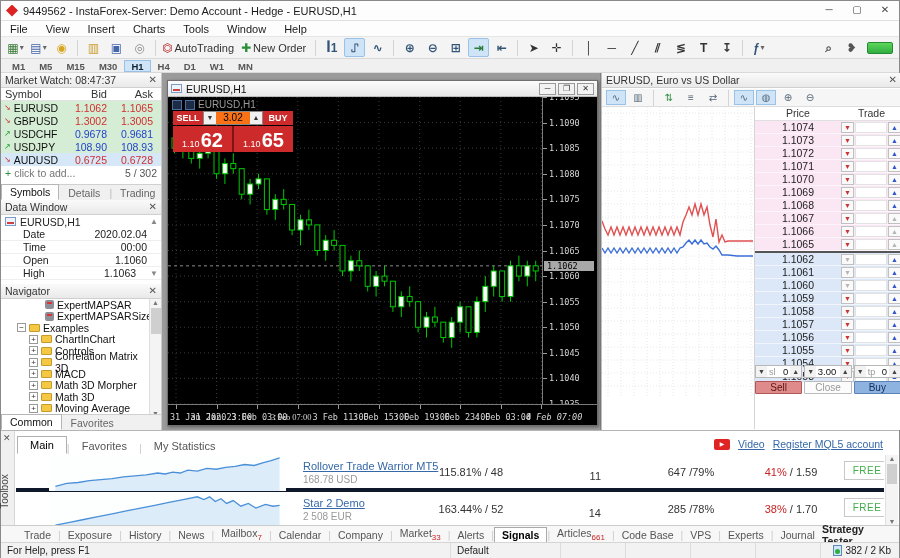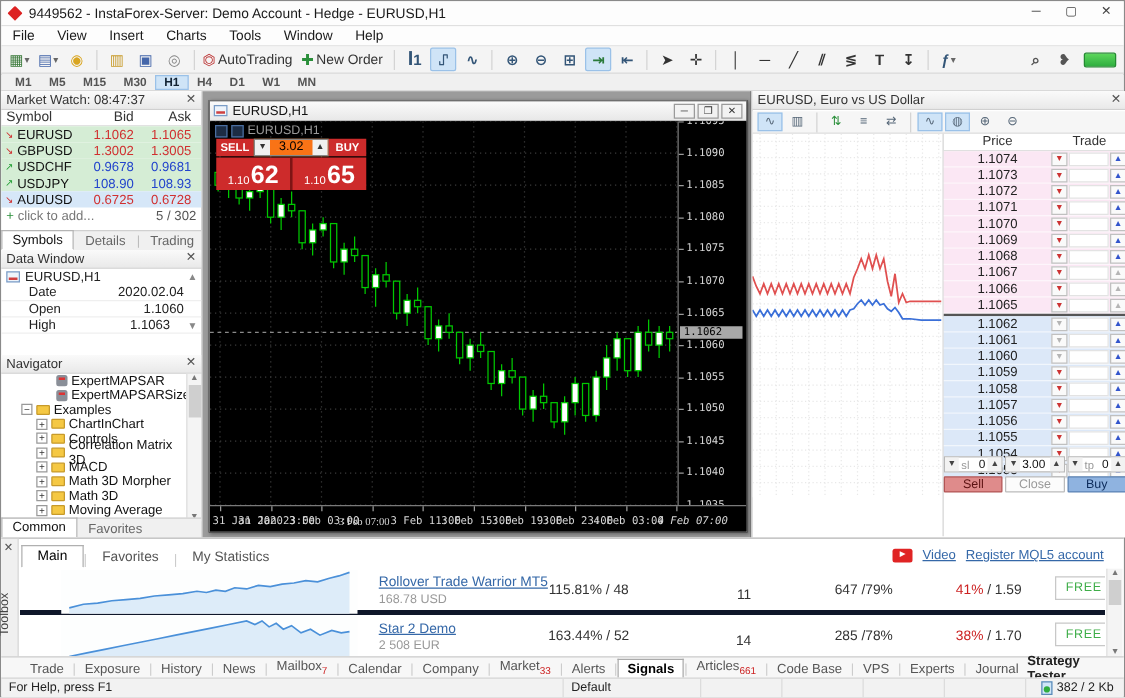--- a/index.html
+++ b/index.html
@@ -378,20 +378,24 @@
     </div>
     <div id="dw-inst">
       <span class="mini-chart-icon"></span>
       <span>EURUSD,H1</span>
       <span class="scroll-hint">▲</span>
     </div>
     <div id="dw-rows">
         <div class="dw-row">
           <div class="dw-k">Date</div>
           <div class="dw-v">2020.02.04</div>
+        </div>
+        <div class="dw-row">
+          <div class="dw-k">Time</div>
+          <div class="dw-v">00:00</div>
         </div>
         <div class="dw-row">
           <div class="dw-k">Open</div>
           <div class="dw-v">1.1060</div>
         </div>
         <div class="dw-row">
           <div class="dw-k">High</div>
           <div class="dw-v">1.1063</div>
           <span class="scroll-hint">▼</span>
         </div>

